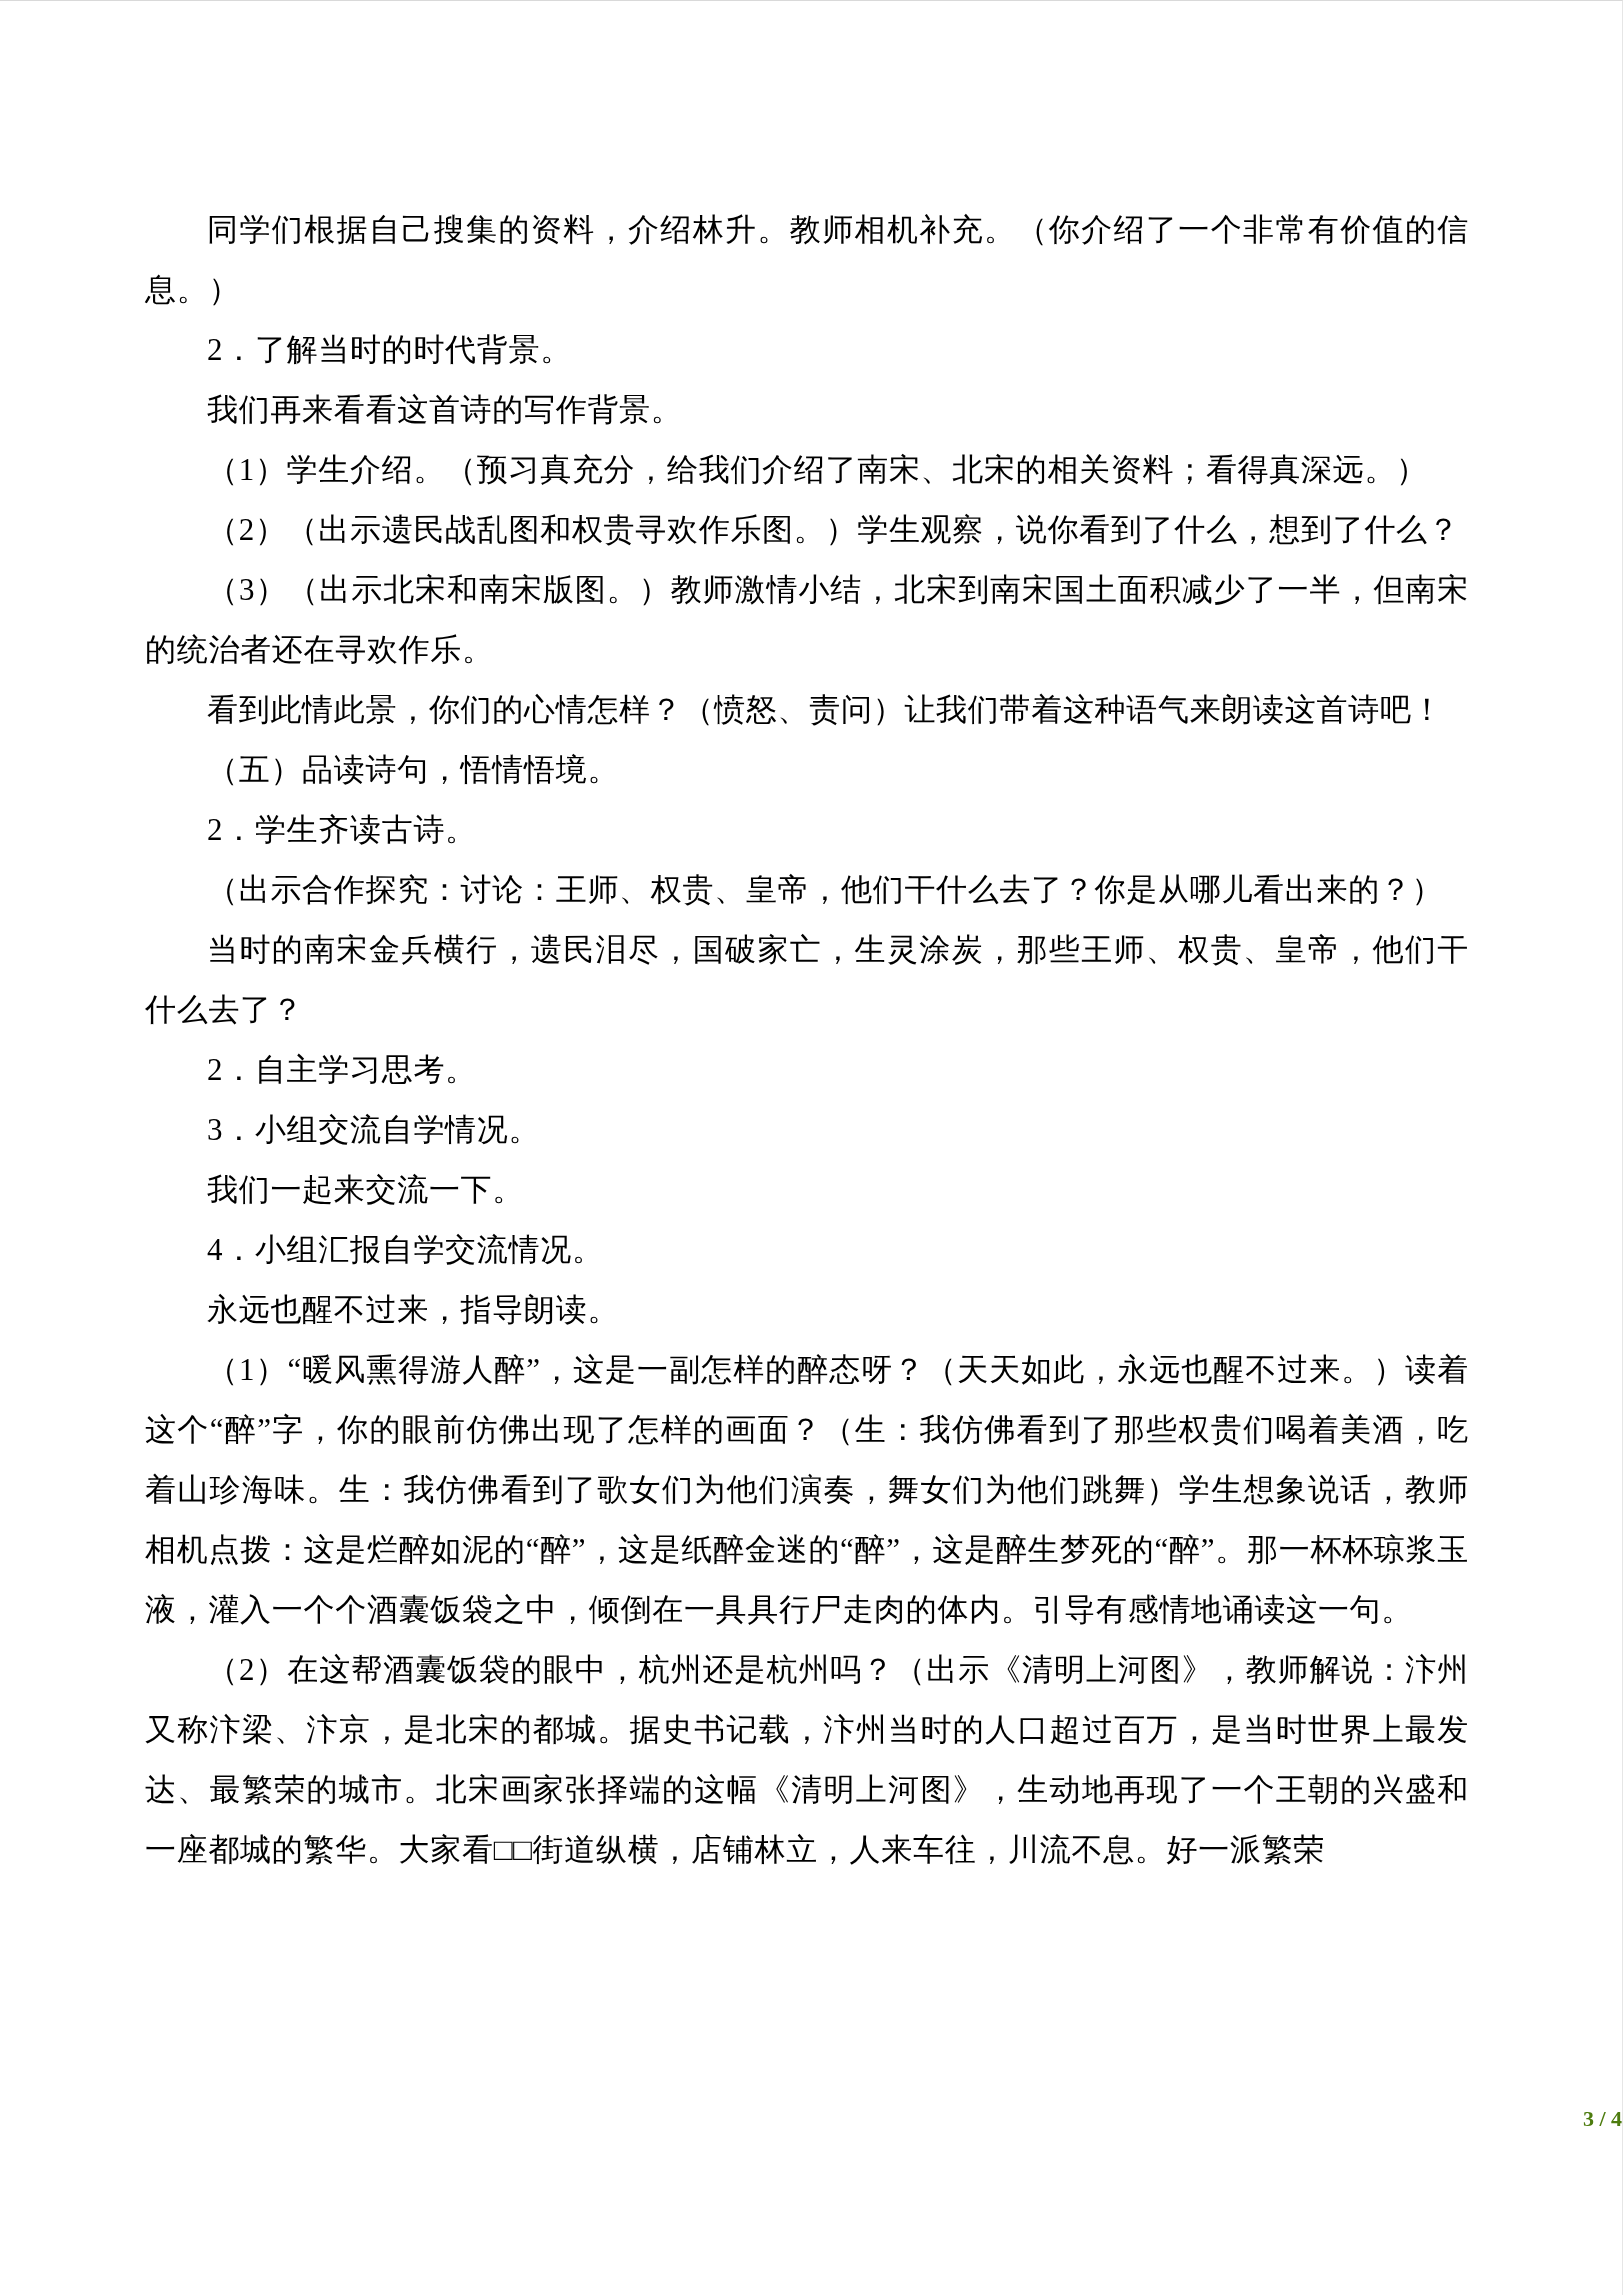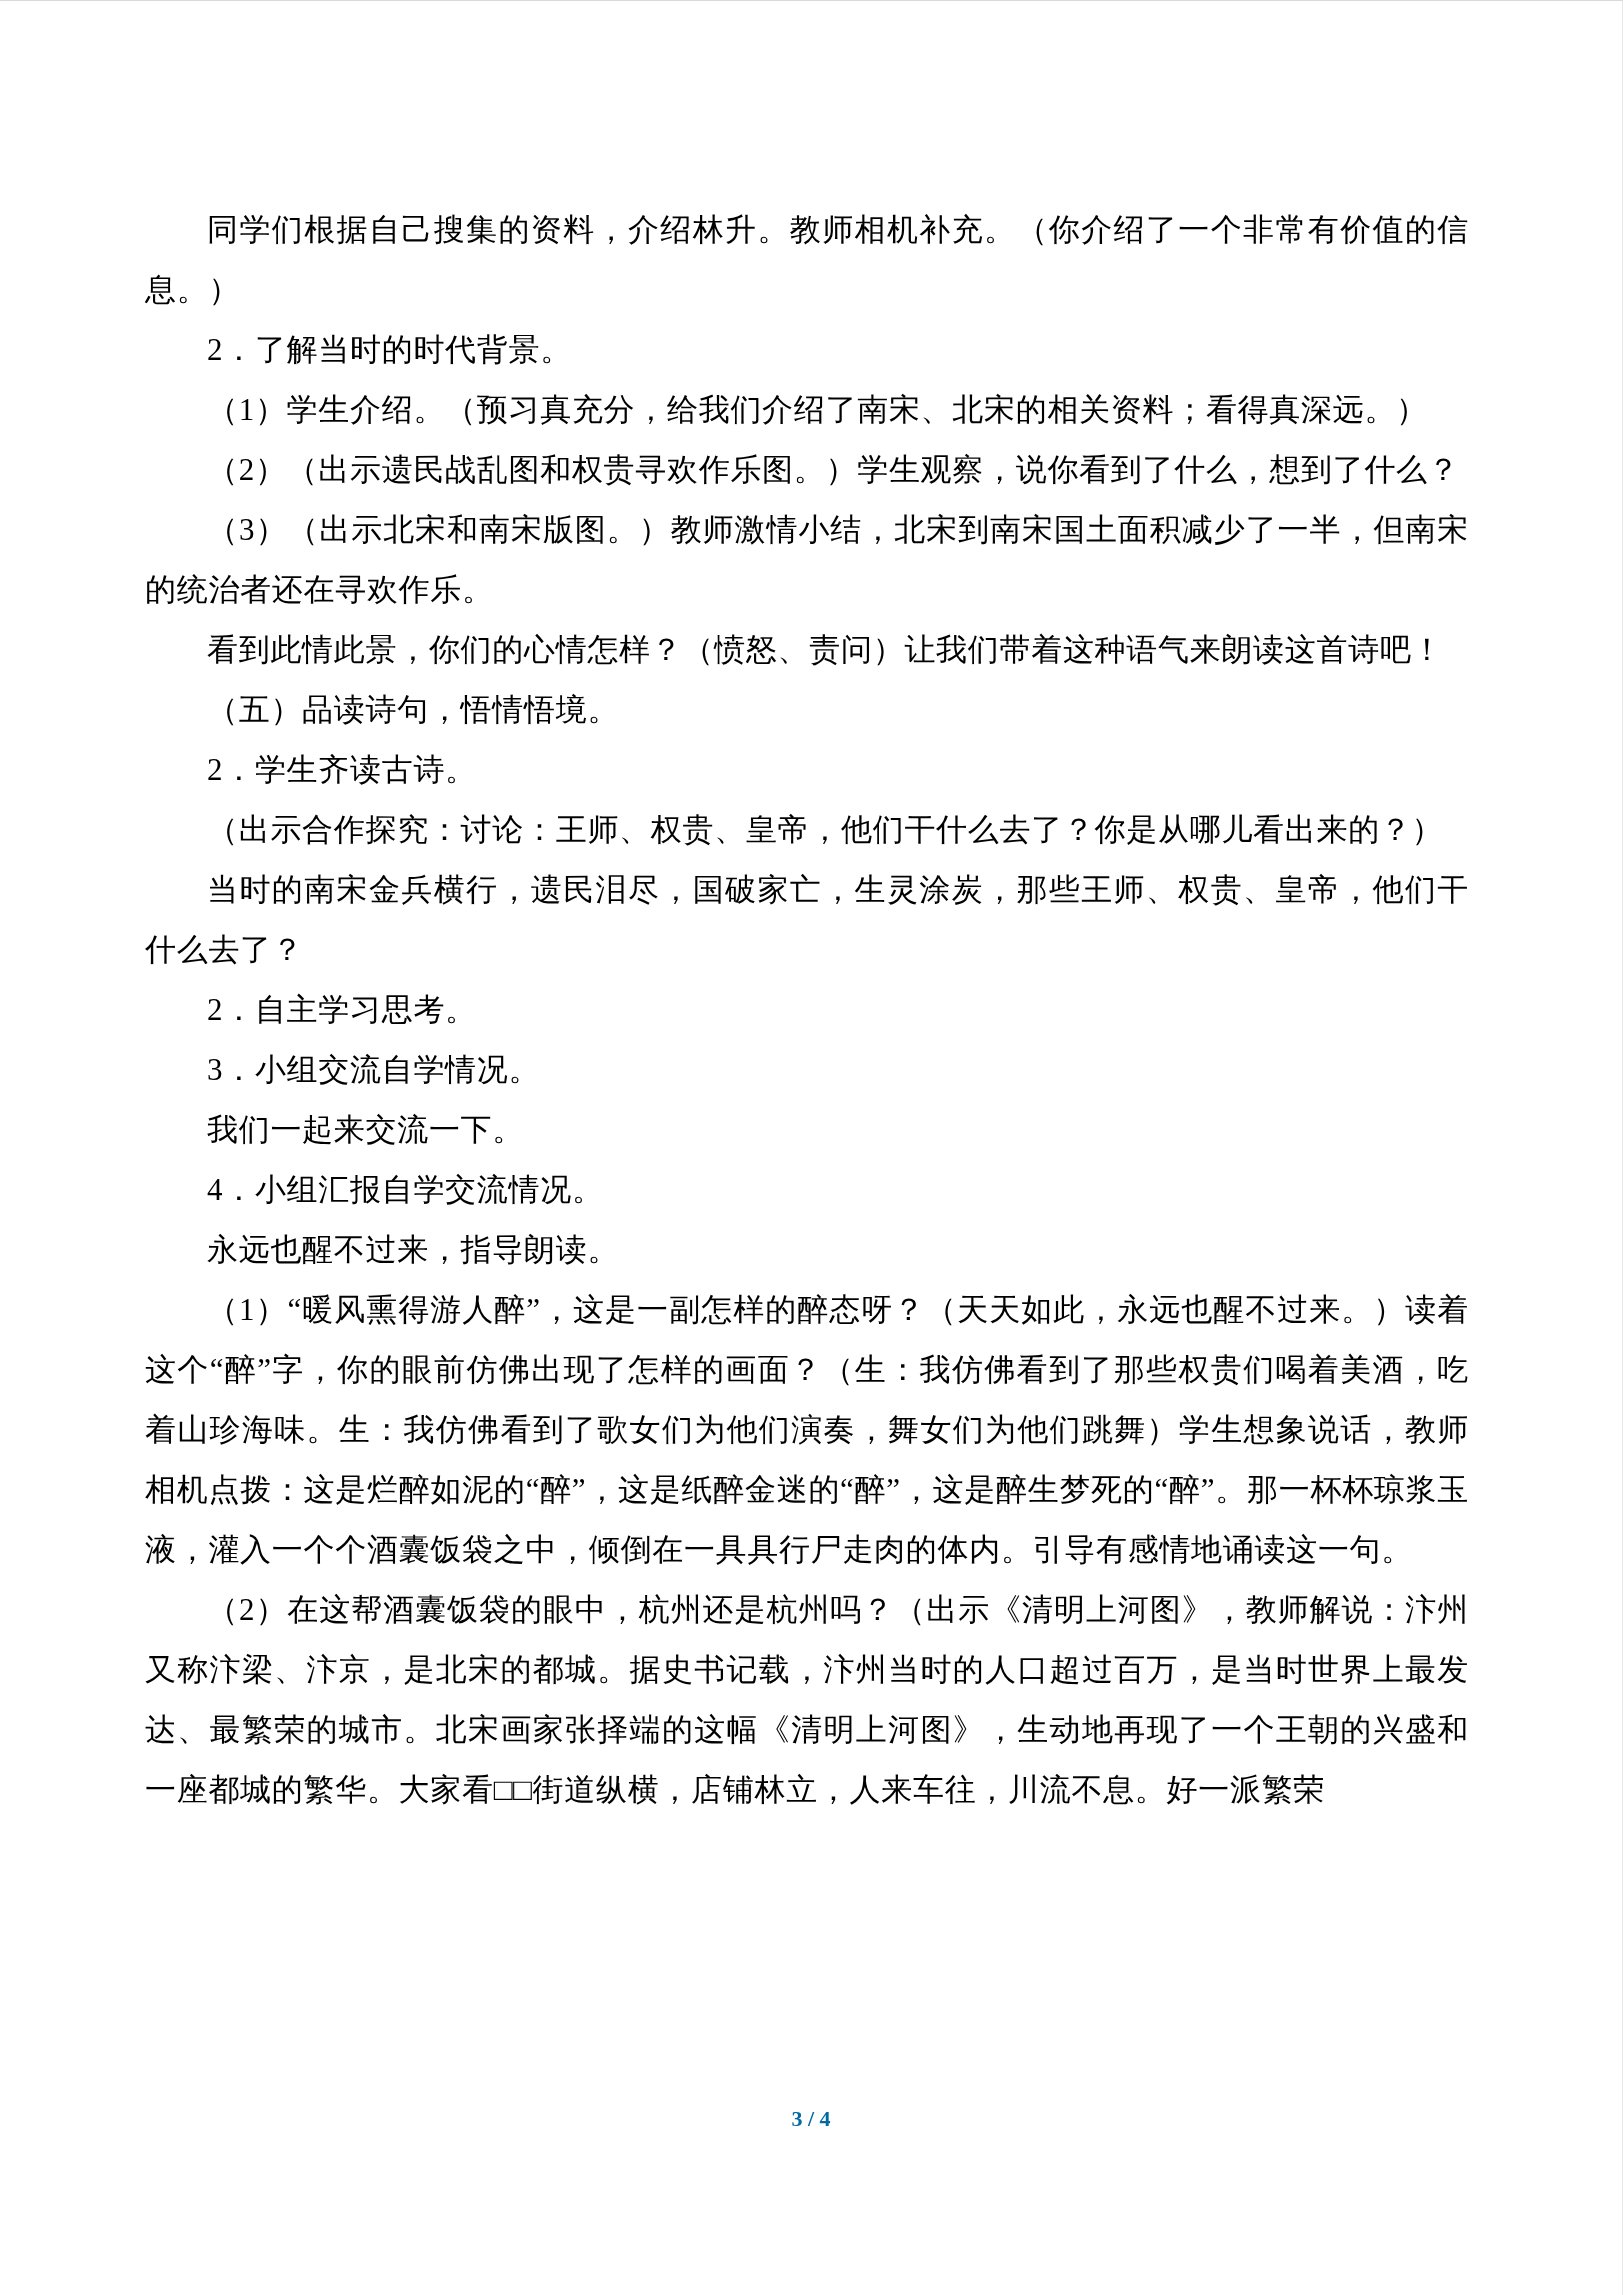--- a/index.html
+++ b/index.html
@@ -33,34 +33,35 @@
     text-indent: 2em;
     text-align: justify;
     letter-spacing: 0.7px;
     word-break: break-all;
   }
   .footer {
     position: absolute;
     left: 0;
     top: 2105px;
     width: 100%;
-    text-align: center;
+    text-align: right;
     font-size: 22px;
     font-weight: bold;
     font-family: "Liberation Serif", "DejaVu Serif", serif;
-    color: #0369a1;
+    color: #4d7c0f;
   }
 </style>
 </head>
 <body>
 
 <div class="page">
   <div class="content">
     <p>同学们根据自己搜集的资料，介绍林升。教师相机补充。（你介绍了一个非常有价值的信息。）</p>
     <p>2．了解当时的时代背景。</p>
+    <p>我们再来看看这首诗的写作背景。</p>
     <p>（1）学生介绍。（预习真充分，给我们介绍了南宋、北宋的相关资料；看得真深远。）</p>
     <p>（2）（出示遗民战乱图和权贵寻欢作乐图。）学生观察，说你看到了什么，想到了什么？</p>
     <p>（3）（出示北宋和南宋版图。）教师激情小结，北宋到南宋国土面积减少了一半，但南宋的统治者还在寻欢作乐。</p>
     <p>看到此情此景，你们的心情怎样？（愤怒、责问）让我们带着这种语气来朗读这首诗吧！</p>
     <p>（五）品读诗句，悟情悟境。</p>
     <p>2．学生齐读古诗。</p>
     <p>（出示合作探究：讨论：王师、权贵、皇帝，他们干什么去了？你是从哪儿看出来的？）</p>
     <p>当时的南宋金兵横行，遗民泪尽，国破家亡，生灵涂炭，那些王师、权贵、皇帝，他们干什么去了？</p>
     <p>2．自主学习思考。</p>
     <p>3．小组交流自学情况。</p>

